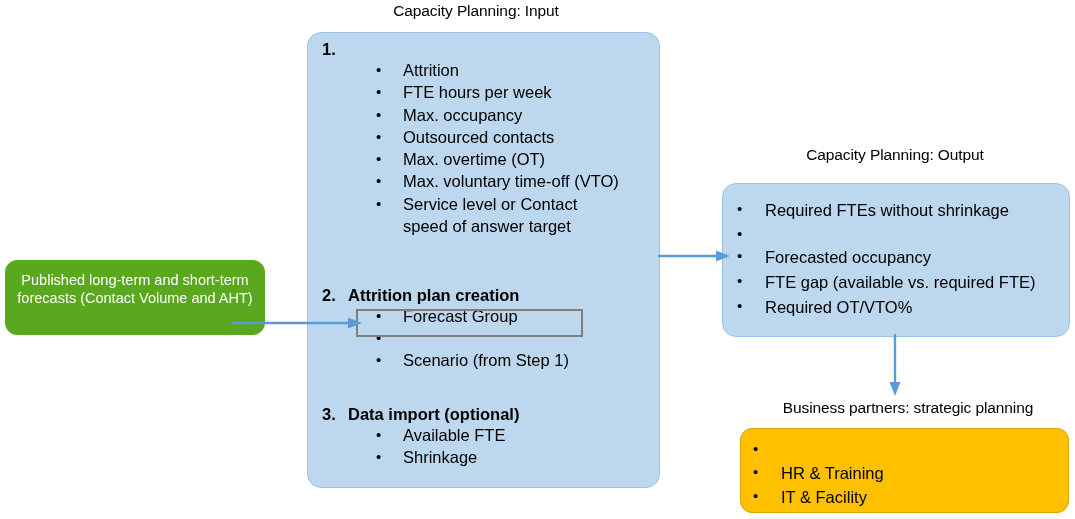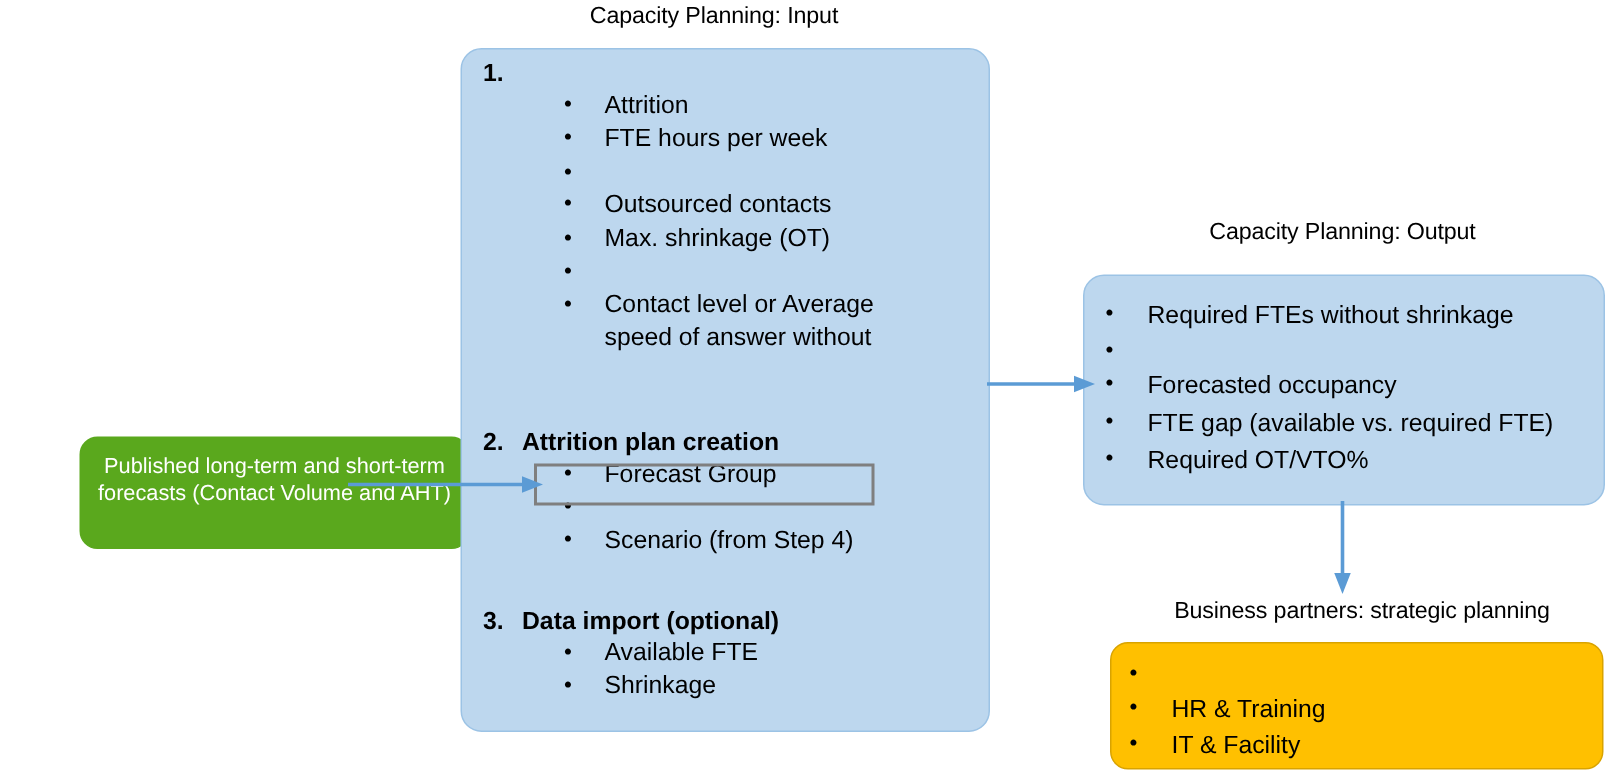--- a/index.html
+++ b/index.html
@@ -53,21 +53,21 @@
   }
   .box-orange {
     background: #ffc000;
     border: 1px solid #d9a300;
     border-radius: 12px;
   }
 
   #box-input  { left: 307px; top: 32px;  width: 353px; height: 456px; }
   #box-output { left: 722px; top: 183px; width: 348px; height: 154px; }
   #box-orange { left: 740px; top: 428px; width: 329px; height: 85px; }
-  #box-green  { left: 5px;   top: 291px; width: 260px; height: 75px; margin-left: 48px; }
+  #box-green  { left: 5px;   top: 260px; width: 260px; height: 75px; }
 
   
   .step {
     position: absolute;
     left: 14px;
     right: 10px;
   }
   .step-title {
     display: flex;
     font-weight: bold;
@@ -190,56 +190,58 @@
         <li class="sub-item">
           <span class="sub-bullet">•</span>
           <span class="sub-text">Attrition</span>
         </li>
         <li class="sub-item">
           <span class="sub-bullet">•</span>
           <span class="sub-text">FTE hours per week</span>
         </li>
         <li class="sub-item">
           <span class="sub-bullet">•</span>
+          <span class="sub-text">Max. occupancy</span>
         </li>
         <li class="sub-item">
           <span class="sub-bullet">•</span>
           <span class="sub-text">Outsourced contacts</span>
         </li>
         <li class="sub-item">
           <span class="sub-bullet">•</span>
-          <span class="sub-text">Max. shrinkage (OT)</span>
-        </li>
-        <li class="sub-item">
-          <span class="sub-bullet">•</span>
-        </li>
-        <li class="sub-item">
-          <span class="sub-bullet">•</span>
-          <span class="sub-text">Contact level or Average</span>
+          <span class="sub-text">Max. overtime (OT)</span>
+        </li>
+        <li class="sub-item">
+          <span class="sub-bullet">•</span>
+          <span class="sub-text">Max. voluntary time-off (VTO)</span>
+        </li>
+        <li class="sub-item">
+          <span class="sub-bullet">•</span>
+          <span class="sub-text">Service level or Contact</span>
         </li>
       </ul>
-      <div class="sub-cont">speed of answer without</div>
+      <div class="sub-cont">speed of answer target</div>
     </div>
 
     <div class="step" id="step2">
       <div class="step-title">
         <span class="step-num">2.</span>
         <span>Attrition plan creation</span>
       </div>
       <ul class="sub-list">
         <li class="sub-item">
           <span class="sub-bullet">•</span>
           <span class="sub-text">Forecast Group</span>
         </li>
         <li class="sub-item">
           <span class="sub-bullet">•</span>
         </li>
         <li class="sub-item">
           <span class="sub-bullet">•</span>
-          <span class="sub-text">Scenario (from Step 4)</span>
+          <span class="sub-text">Scenario (from Step 1)</span>
         </li>
       </ul>
     </div>
 
     <div class="step" id="step3">
       <div class="step-title">
         <span class="step-num">3.</span>
         <span>Data import (optional)</span>
       </div>
       <ul class="sub-list">

